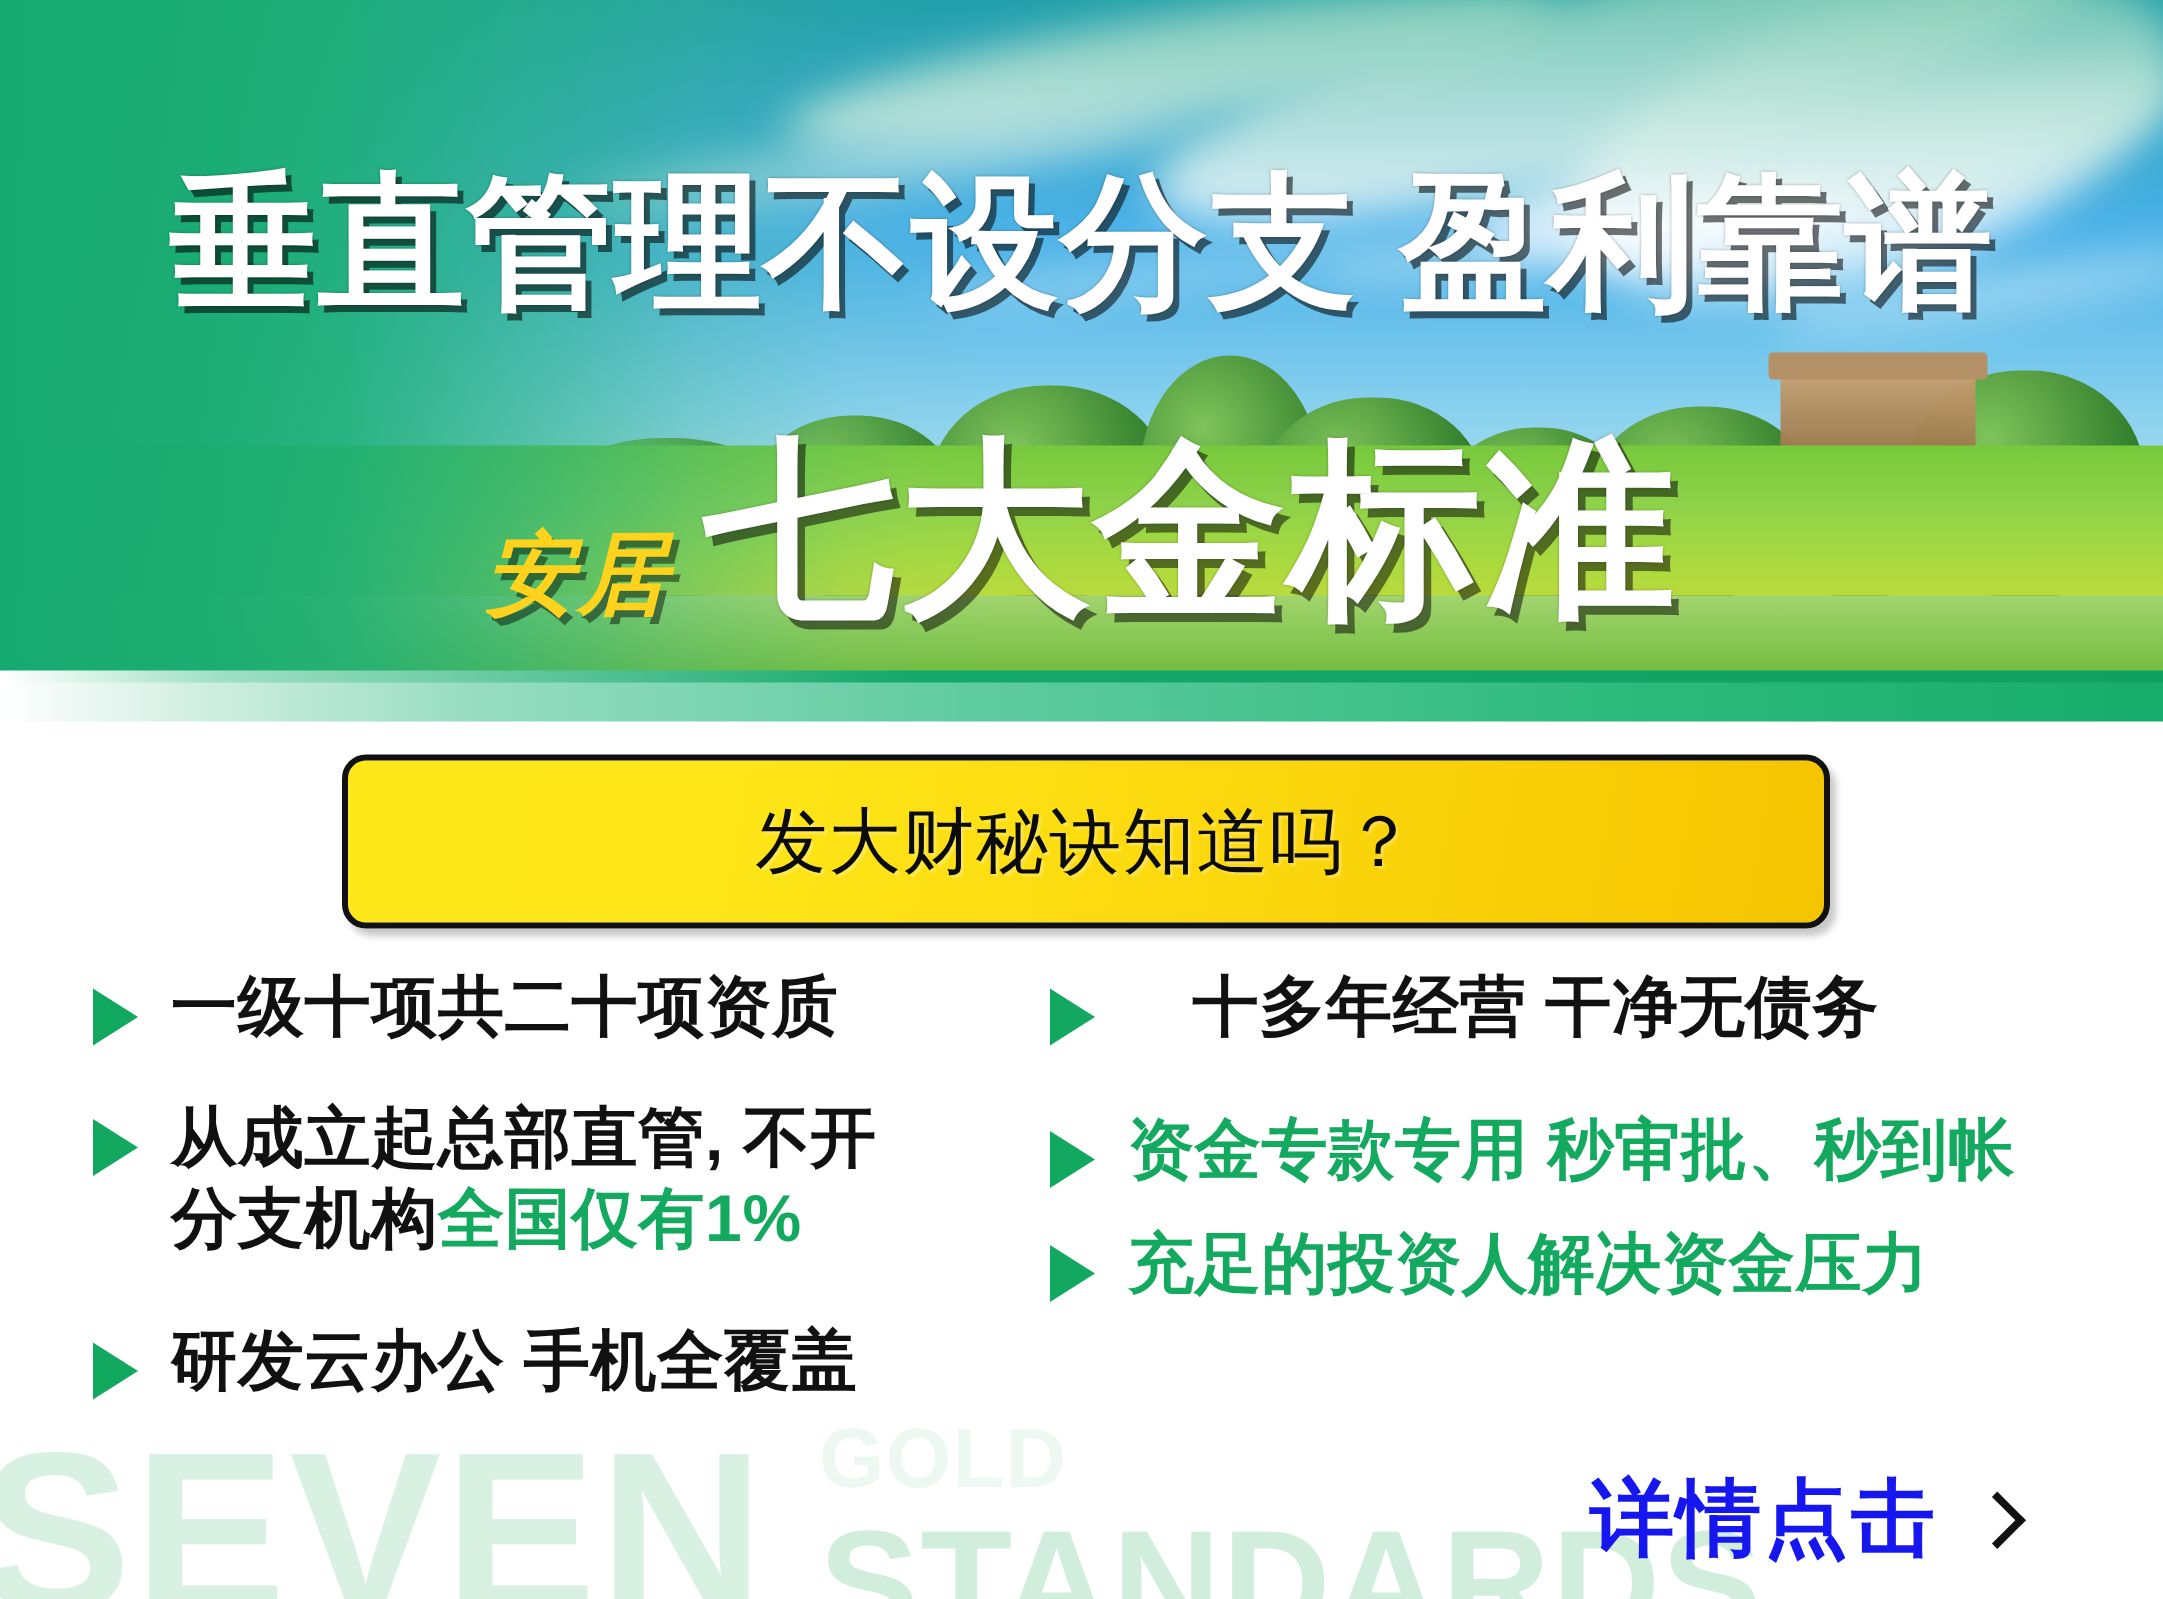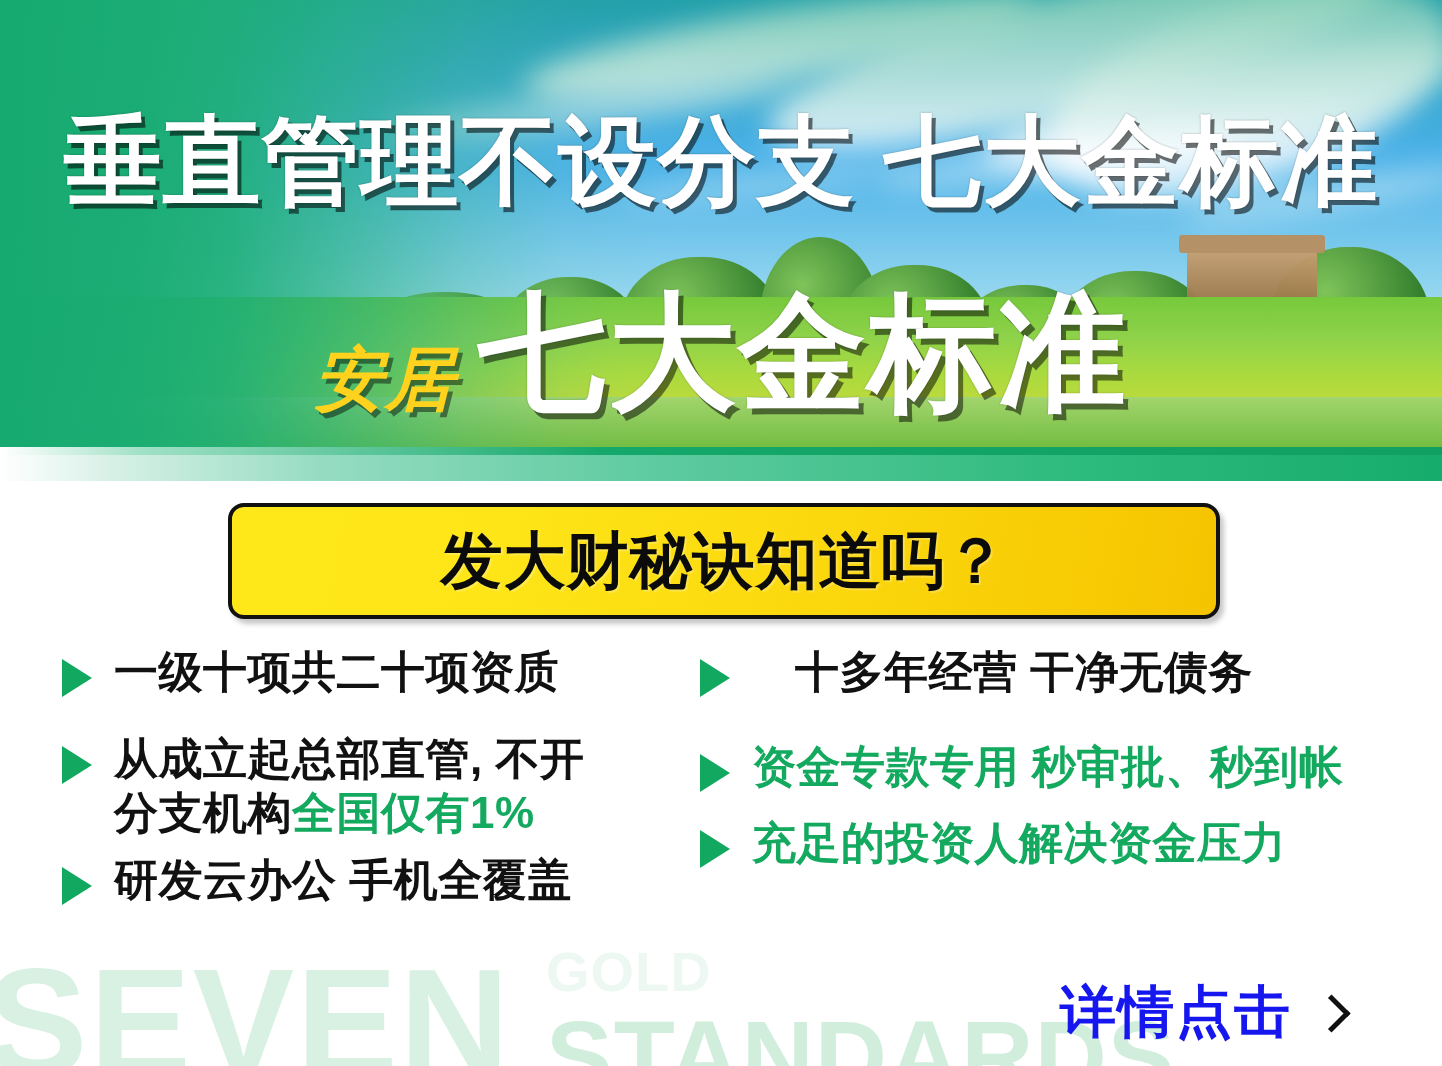--- a/index.html
+++ b/index.html
@@ -64,21 +64,21 @@
   .hero-line1{
     position:absolute;left:0;right:0;top:112px;text-align:center;
     font-size:98px;line-height:1;font-weight:bold;color:#ffffff;
     letter-spacing:1px;white-space:nowrap;
     text-shadow:4px 5px 0 rgba(0,0,0,.55), 0 0 2px rgba(0,0,0,.35);
   }
   .hero-line2{
     position:absolute;left:0;right:0;top:268px;text-align:center;white-space:nowrap;
   }
   .brand{
-    display:inline-block;font-size:69px;font-weight:bold;color:#ffd21e;
+    display:inline-block;font-size:60px;font-weight:bold;color:#ffd21e;
     font-style:italic;letter-spacing:2px;vertical-align:-6px;
     text-shadow:4px 5px 0 rgba(0,0,0,.45);
   }
   .bigword{
     display:inline-block;font-size:128px;font-weight:bold;color:#ffffff;
     letter-spacing:2px;margin-left:22px;
     text-shadow:5px 6px 0 rgba(0,0,0,.5), 0 0 2px rgba(0,0,0,.3);
   }
 
   
@@ -99,42 +99,42 @@
 
   
   .ybanner{
     position:absolute;left:228px;top:503px;width:984px;height:108px;
     border:4px solid #111;border-radius:16px;
     background:linear-gradient(100deg,#ffe81a 0%,#fde518 28%,#fbd70d 62%,#f5c400 100%);
     box-shadow:4px 5px 5px rgba(0,0,0,.22);
     display:flex;align-items:center;justify-content:center;
   }
   .ybanner-text{
-    font-size:62px;font-weight:bold;color:#0b0b0b;letter-spacing:1px;white-space:nowrap;
+    font-size:48px;font-weight:normal;color:#0b0b0b;letter-spacing:1px;white-space:nowrap;
     text-shadow:2px 2px 0 rgba(255,255,255,.22);
   }
 
   
   .features{position:absolute;left:0;top:645px;width:1248px;height:340px;}
   .col{position:absolute;top:0;}
   .col-left{left:62px;width:640px;}
   .col-right{left:700px;width:720px;}
 
   .feat{display:flex;align-items:flex-start;margin-bottom:22px;}
   .tri{
     flex:0 0 auto;margin-top:14px;margin-right:22px;
     width:0;height:0;border-left:30px solid #12a85f;
     border-top:19px solid transparent;border-bottom:19px solid transparent;
   }
   .ftext{font-size:44px;line-height:1.24;font-weight:bold;color:#111;letter-spacing:.5px;}
   .ftext.green{color:#13a95e;}
   .hl{color:#13a95e;}
 
   .fl0{margin-bottom:32px;}
-  .fl1{margin-bottom:12px;}
+  .fl1{margin-bottom:40px;}
   .fr0{margin-bottom:40px;gap:43px;}
   .fr1{margin-bottom:38px;}
 
   
   .wm{position:absolute;left:-14px;top:950px;width:1060px;height:130px;pointer-events:none;}
   .wm-seven{
     position:absolute;left:0;top:-4px;font-size:152px;font-weight:bold;
     color:#b9e6cd;opacity:.55;letter-spacing:2px;line-height:1;
   }
   .wm-gold{
@@ -186,21 +186,21 @@
       <div class="tree" style="left:1060px;width:150px;height:126px;"></div>
       <div class="tree" style="left:1180px;width:120px;height:98px;"></div>
       <div class="tree" style="left:1270px;width:160px;height:150px;"></div>
       <div class="house"></div>
       <div class="grass"></div>
     </div>
 
     <div class="greentop"></div>
     <div class="greenwash"></div>
 
-    <div class="hero-line1">垂直管理不设分支 七大金标准</div>
+    <div class="hero-line1">垂直管理不设分支 盈利靠谱</div>
     <div class="hero-line2">
       <span class="brand">安居</span><span class="bigword">七大金标准</span>
     </div>
   </div>
 
   <div class="band-top"></div>
   <div class="band"></div>
 
   <div class="ybanner">
     <span class="ybanner-text">发大财秘诀知道吗？</span>

